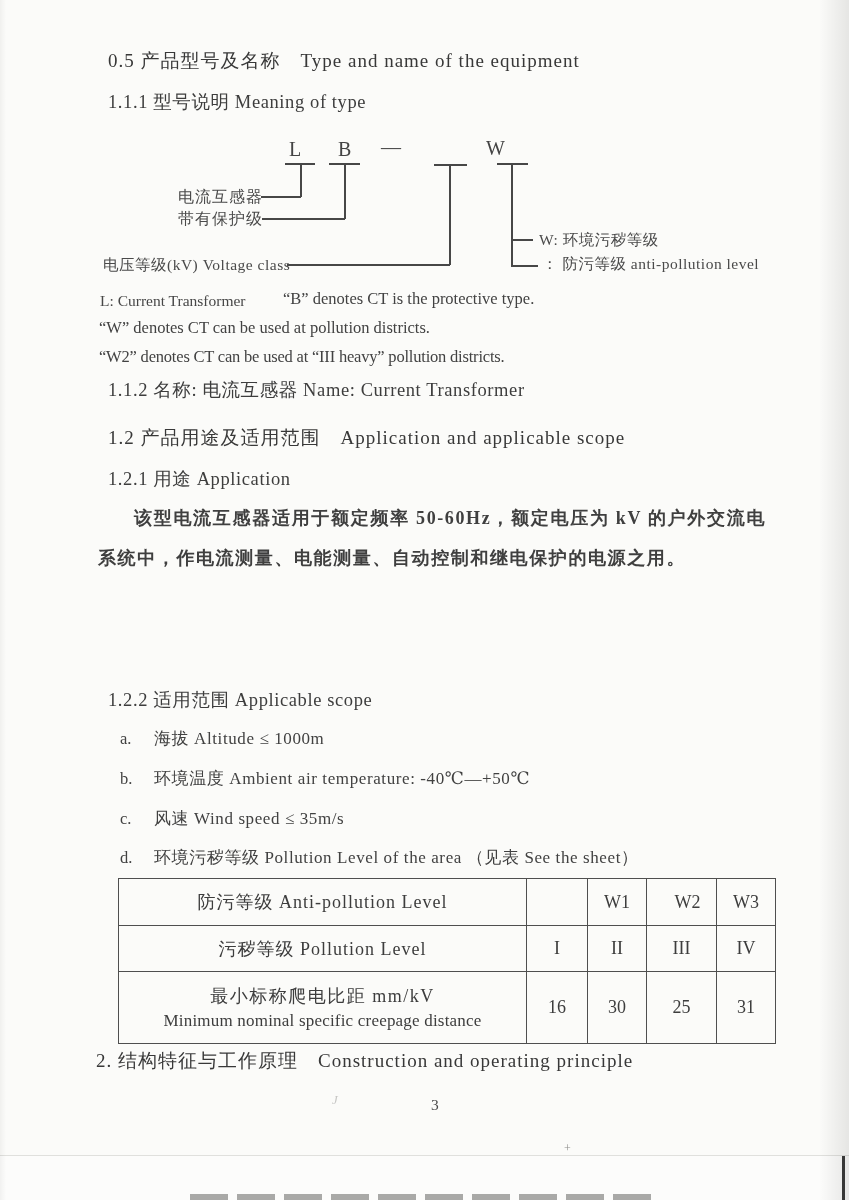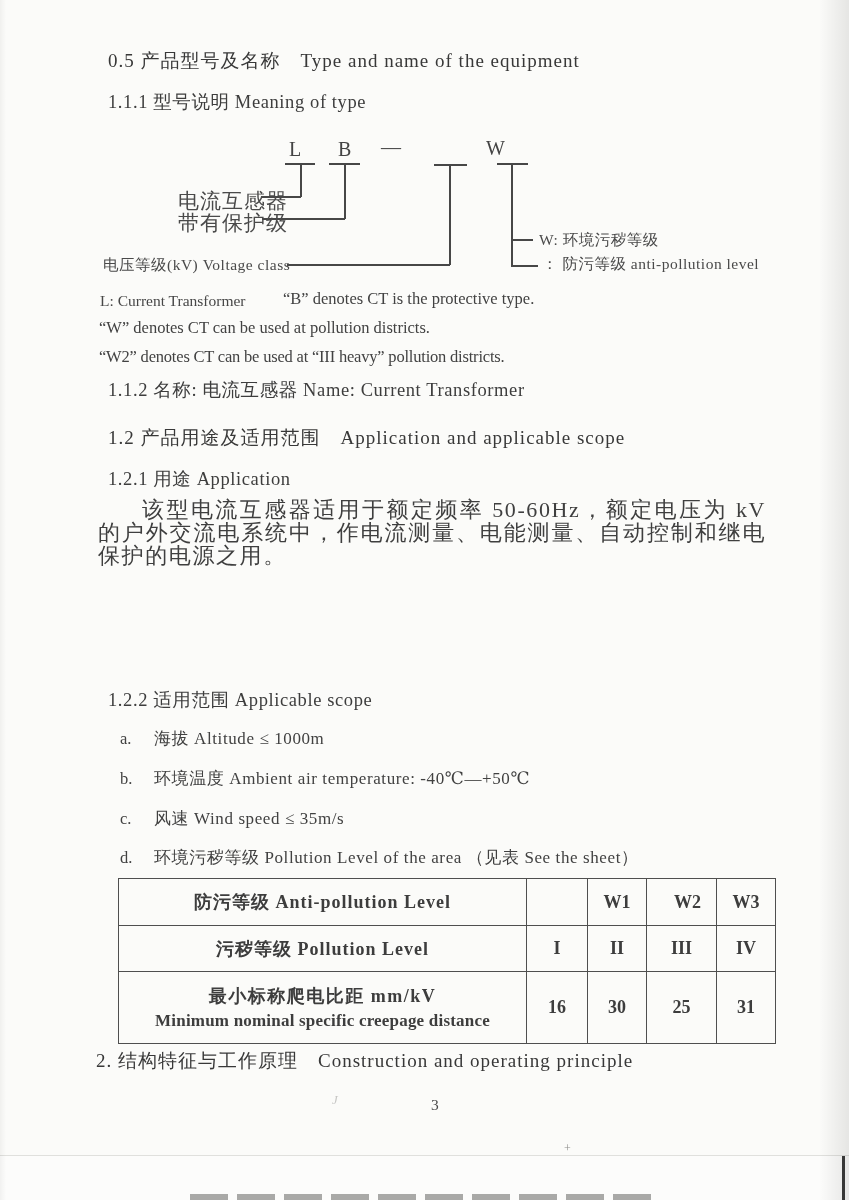--- a/index.html
+++ b/index.html
@@ -12,47 +12,48 @@
     position:relative;width:849px;height:1200px;
     background:#fbfbf9;color:#3d3d3d;overflow:hidden;
   }
   .abs{position:absolute;white-space:nowrap;}
   
   .h-main{font-size:19px;letter-spacing:1px;color:#383838;}
   .h-sub{font-size:18.5px;letter-spacing:0.6px;color:#3d3d3d;}
   
   .dg-letter{font-size:20px;color:#444;}
   .dg-line{position:absolute;background:#474747;}
-  .dg-label{font-size:21px;color:#4a4a4a;letter-spacing:1px;}
+  .dg-label{font-size:16px;color:#4a4a4a;letter-spacing:1px;}
   .dg-label-sm{font-size:15.5px;color:#4a4a4a;letter-spacing:0.5px;}
   
   .note{font-size:16.5px;color:#424242;}
   .note-sm{font-size:15.5px;color:#474747;}
   
   .para{
     position:absolute;left:98px;width:668px;
     text-align:justify;white-space:normal;color:#3f3f3f;
   }
   .para-zh{
-    font-size:22px;line-height:23px;letter-spacing:1.6px;
+    font-size:18px;line-height:40px;letter-spacing:1.6px;
     text-indent:2em;
+    font-weight:bold;
   }
   .para-en{
     font-size:17.5px;line-height:33.5px;letter-spacing:0.2px;
     text-indent:2.2em;word-spacing:1.5px;
   }
   
   .item{position:absolute;left:120px;font-size:17px;color:#414141;white-space:nowrap;}
   .item .marker{display:inline-block;width:34px;font-size:16.5px;}
   .item .txt{letter-spacing:0.6px;}
   
   table.ptable{
     position:absolute;left:118px;top:878px;
     border-collapse:collapse;table-layout:fixed;
-    font-size:18px;color:#3d3d3d;font-weight:bold;
+    font-size:18px;color:#3d3d3d;
   }
   table.ptable td{
     border:1.5px solid #4f4f4f;text-align:center;vertical-align:middle;
     padding:0;
   }
   td.c-label{width:407px;letter-spacing:1px;}
   td.c-val{width:58px;}
   tr.r1 td{height:46px;}
   tr.r2 td{height:45px;}
   tr.r3 td{height:71px;}

